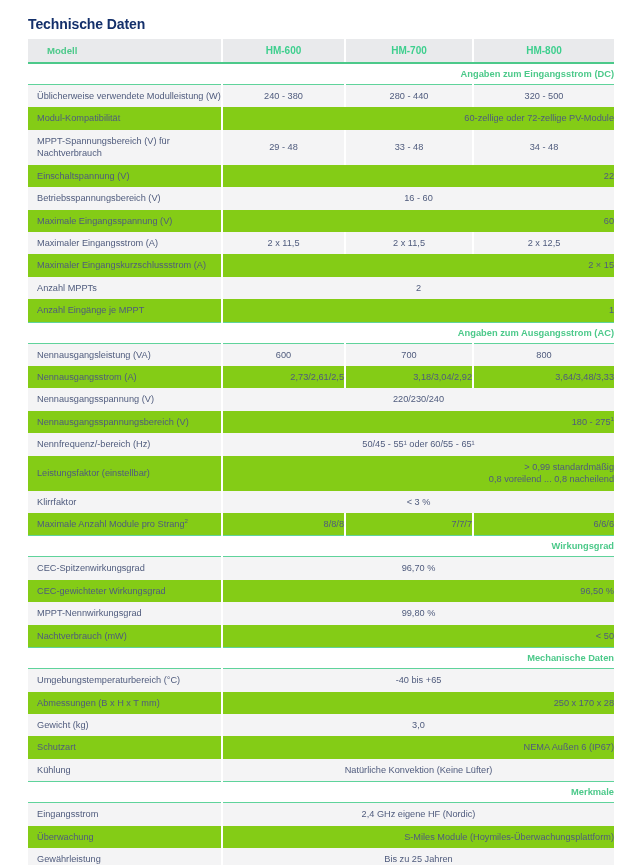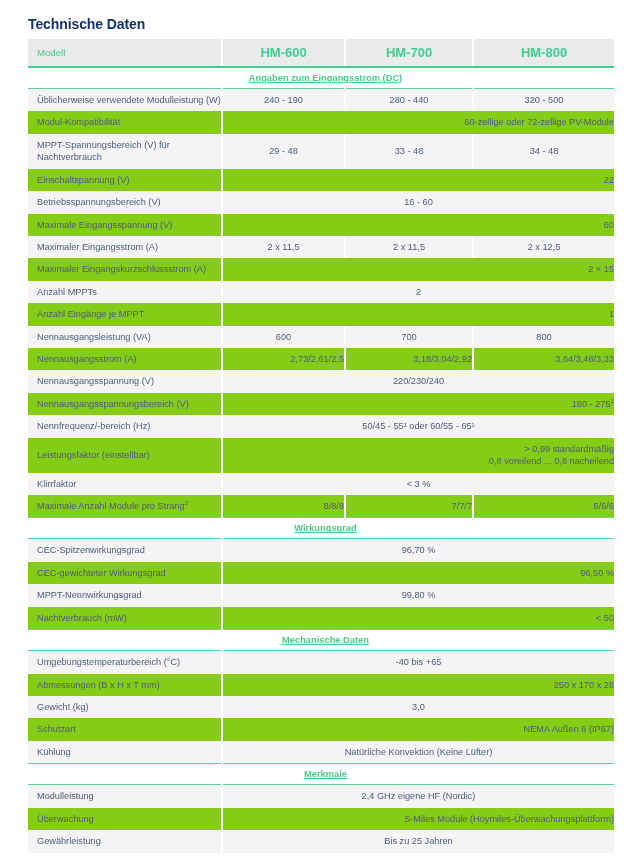--- a/index.html
+++ b/index.html
@@ -38,45 +38,44 @@
   table.spec col.c-v3 { width: 141px; }
 
   
   tr.head-row > td {
     background: #e9eaec;
     border-bottom: 2px solid #4cc98a;
     padding: 6px 0;
     vertical-align: middle;
   }
   tr.head-row > td.lbl {
-    padding-left: 9px;
+    padding-left: 19px;
     color: #4cc98a;
-    font-weight: normal;
+    font-weight: bold;
     font-size: 9.6px;
     text-align: left;
   }
   tr.head-row > td.model {
     color: #3ecf8e;
     font-weight: bold;
-    font-size: 13px;
+    font-size: 10px;
     text-align: center;
     border-left: 2px solid #ffffff;
   }
 
   
   tr.section-row > td {
     background: #ffffff;
     border-top: 1.6px solid #5fd39b;
     border-bottom: 1.6px solid #5fd39b;
     color: #4cc98a;
     font-weight: bold;
     font-size: 9.3px;
     padding: 5px 0 5px 9px;
-    text-align: center;
-    text-decoration: underline;
+    text-align: right;
   }
 
   
   tr.data-row > td {
     padding: 5px 0;
     vertical-align: middle;
     font-size: 9.2px;
     color: #4f5b7d;
     line-height: 1.35;
   }
@@ -126,21 +125,21 @@
           <td class="lbl">Modell</td>
           <td class="model">HM-600</td>
           <td class="model">HM-700</td>
           <td class="model">HM-800</td>
         </tr>
         <tr class="section-row">
           <td colspan="4">Angaben zum Eingangsstrom (DC)</td>
         </tr>
         <tr class="data-row shade">
           <td class="lbl">Üblicherweise verwendete Modulleistung (W)</td>
-          <td class="val">240 - 190</td>
+          <td class="val">240 - 380</td>
           <td class="val">280 - 440</td>
           <td class="val">320 - 500</td>
         </tr>
         <tr class="data-row plain">
           <td class="lbl">Modul-Kompatibilität</td>
           <td class="val" colspan="3">60-zellige oder 72-zellige PV-Module</td>
         </tr>
         <tr class="data-row shade">
           <td class="lbl">MPPT-Spannungsbereich (V) für Nachtverbrauch</td>
           <td class="val">29 - 48</td>
@@ -169,20 +168,23 @@
           <td class="lbl">Maximaler Eingangskurzschlussstrom (A)</td>
           <td class="val" colspan="3">2 × 15</td>
         </tr>
         <tr class="data-row shade">
           <td class="lbl">Anzahl MPPTs</td>
           <td class="val" colspan="3">2</td>
         </tr>
         <tr class="data-row plain">
           <td class="lbl">Anzahl Eingänge je MPPT</td>
           <td class="val" colspan="3">1</td>
+        </tr>
+        <tr class="section-row">
+          <td colspan="4">Angaben zum Ausgangsstrom (AC)</td>
         </tr>
         <tr class="data-row shade">
           <td class="lbl">Nennausgangsleistung (VA)</td>
           <td class="val">600</td>
           <td class="val">700</td>
           <td class="val">800</td>
         </tr>
         <tr class="data-row plain">
           <td class="lbl">Nennausgangsstrom (A)</td>
           <td class="val">2,73/2,61/2,5</td>
@@ -257,21 +259,21 @@
           <td class="val" colspan="3">NEMA Außen 6 (IP67)</td>
         </tr>
         <tr class="data-row shade">
           <td class="lbl">Kühlung</td>
           <td class="val" colspan="3">Natürliche Konvektion (Keine Lüfter)</td>
         </tr>
         <tr class="section-row">
           <td colspan="4">Merkmale</td>
         </tr>
         <tr class="data-row shade">
-          <td class="lbl">Modulleistung</td>
+          <td class="lbl">Eingangsstrom</td>
           <td class="val" colspan="3">2,4 GHz eigene HF (Nordic)</td>
         </tr>
         <tr class="data-row plain">
           <td class="lbl">Überwachung</td>
           <td class="val" colspan="3">S-Miles Module (Hoymiles-Überwachungsplattform)</td>
         </tr>
         <tr class="data-row shade">
           <td class="lbl">Gewährleistung</td>
           <td class="val" colspan="3">Bis zu 25 Jahren</td>
         </tr>

